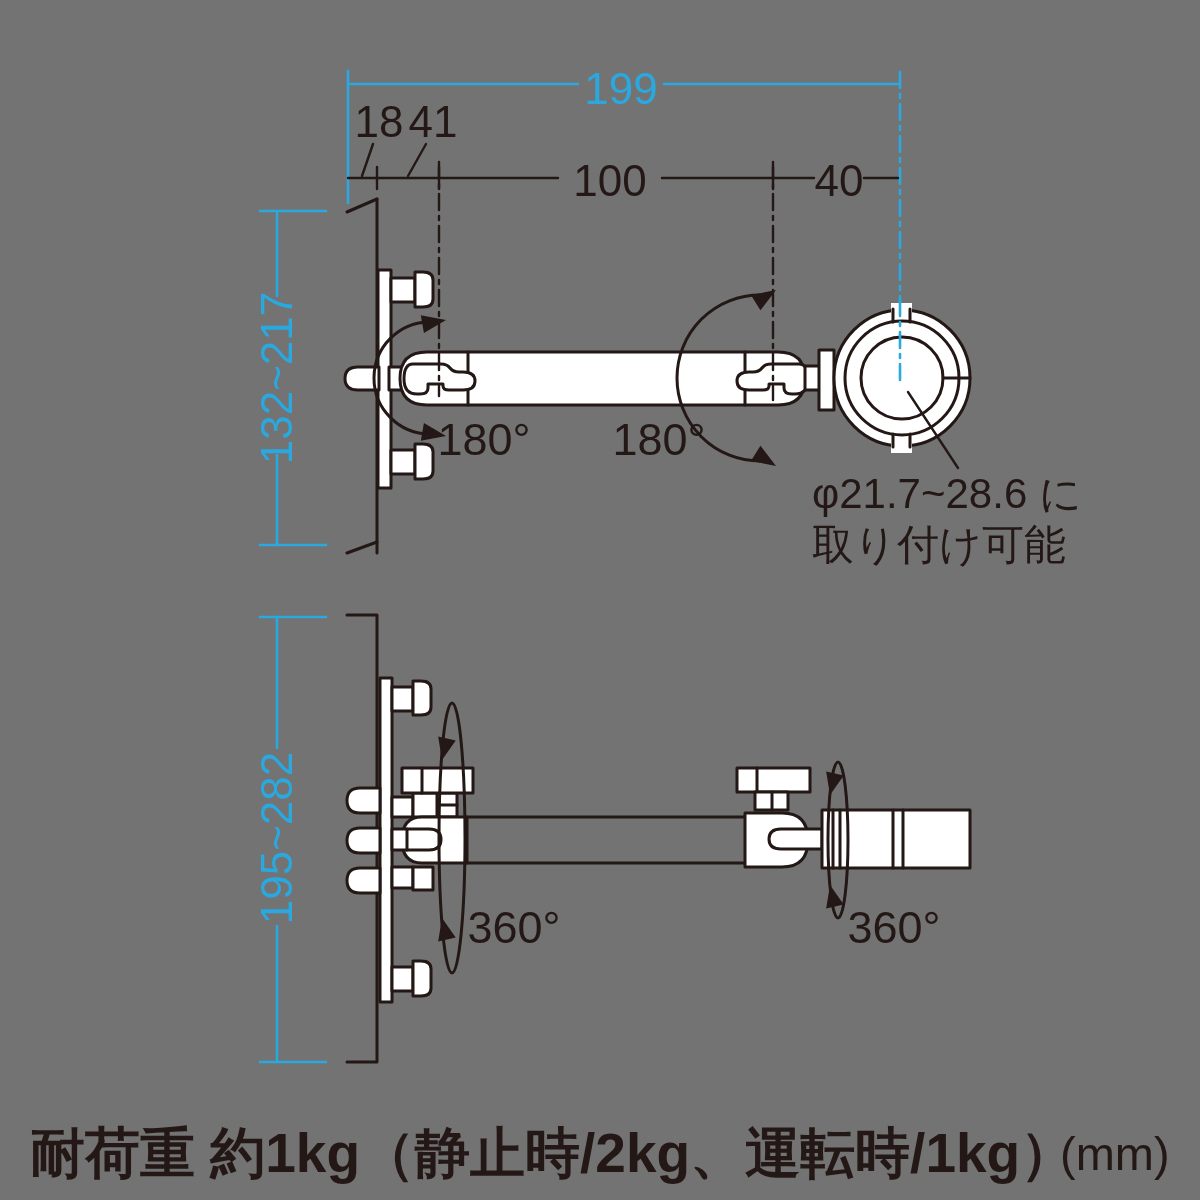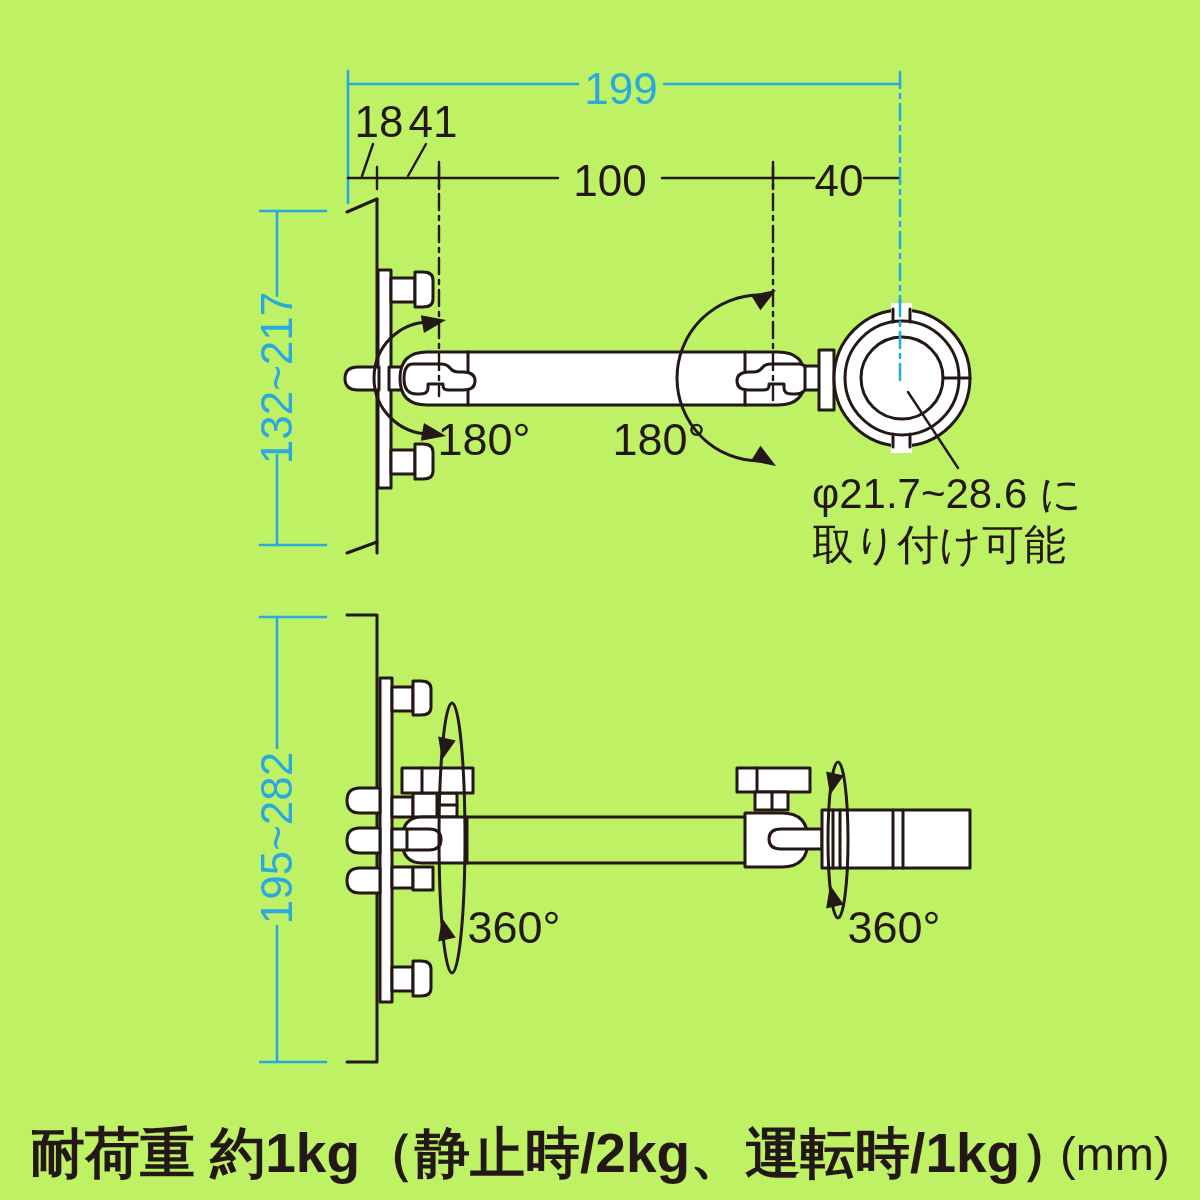--- a/index.html
+++ b/index.html
@@ -1,19 +1,19 @@
 <!DOCTYPE html>
 <html><head>
 <meta charset="utf-8">
 <style>
   html,body { margin:0; padding:0; background:#ffffff; }
   .canvas {
     position:relative;
     width:1200px; height:1200px;
-    background:#bef264;
+    background:#737373;
     font-family:"Liberation Sans", sans-serif;
     overflow:hidden;
   }
   svg { display:block; }
   
   .ln  { stroke:#231815; stroke-width:3;   fill:none; stroke-linecap:round; stroke-linejoin:round; }
   .lnf { stroke:#231815; stroke-width:3;   fill:#ffffff; stroke-linejoin:round; }
   .dim { stroke:#231815; stroke-width:2.4; fill:none; stroke-linecap:round; }
   .cy  { stroke:#29a9e0; stroke-width:2.6; fill:none; stroke-linecap:round; }
   .dd  { stroke-dasharray:16 6 4 6; }

